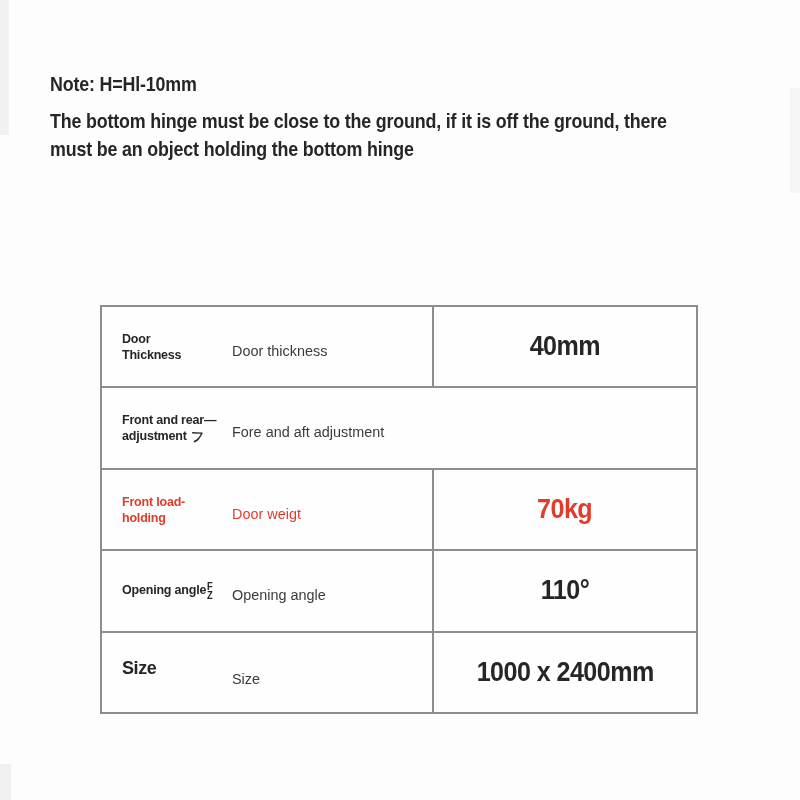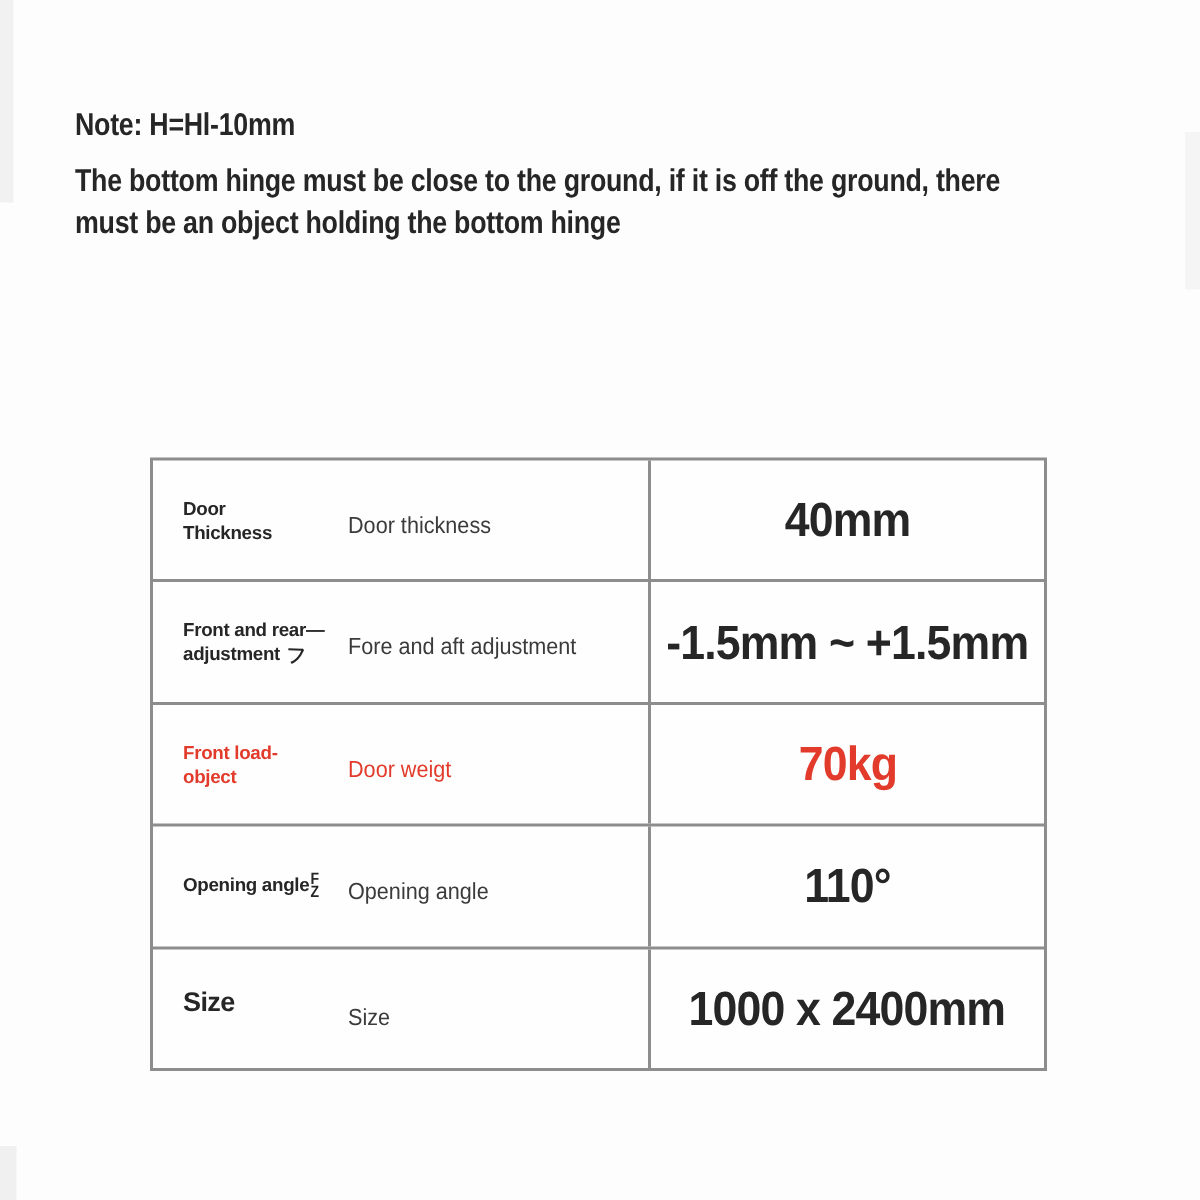--- a/index.html
+++ b/index.html
@@ -50,21 +50,21 @@
     letter-spacing:-0.2px;
   }
   .lbl-mid{
     font-size:15.5px;color:#3b3b3b;white-space:nowrap;
     transform:translateY(4px) scaleX(.93);
     transform-origin:left center;
   }
   .cell-value{
     flex:1;border-left:2px solid var(--line);
     display:flex;align-items:center;justify-content:center;
-    font-size:32px;font-weight:600;color:var(--ink);
+    font-size:27px;font-weight:600;color:var(--ink);
     letter-spacing:-0.6px;white-space:nowrap;
   }
   .cell-value .val{display:inline-block;transform:scaleX(.93);}
   .row.red .lbl-small,
   .row.red .lbl-mid,
   .row.red .cell-value{color:var(--red);}
   .row.row-size .lbl-small{font-size:18px;line-height:20px;letter-spacing:-0.4px;transform:translateY(-4px);}
   .row.row-size .lbl-mid{transform:translateY(7px) scaleX(.93);}
 
   
@@ -117,31 +117,28 @@
   </div>
 
   <div class="row">
     <div class="cell-label">
       <div class="lbl-small">
             <div>Front and rear<span class="suffix-dash">—</span></div>
             <div>adjustment<span class="glyph-fu">フ</span></div>
           </div>
       <div class="lbl-mid">Fore and aft adjustment</div>
     </div>
-    <div class="cell-value">
-          <span class="val">-1.5mm ~ +1.5mm</span>
-        </div>
   </div>
 
 
   <div class="row red">
     <div class="cell-label">
       <div class="lbl-small">
             <div>Front load-</div>
-            <div>object</div>
+            <div>holding</div>
           </div>
       <div class="lbl-mid">Door weigt</div>
     </div>
     <div class="cell-value">
           <span class="val">70kg</span>
         </div>
   </div>
 
   <div class="row">
     <div class="cell-label">

